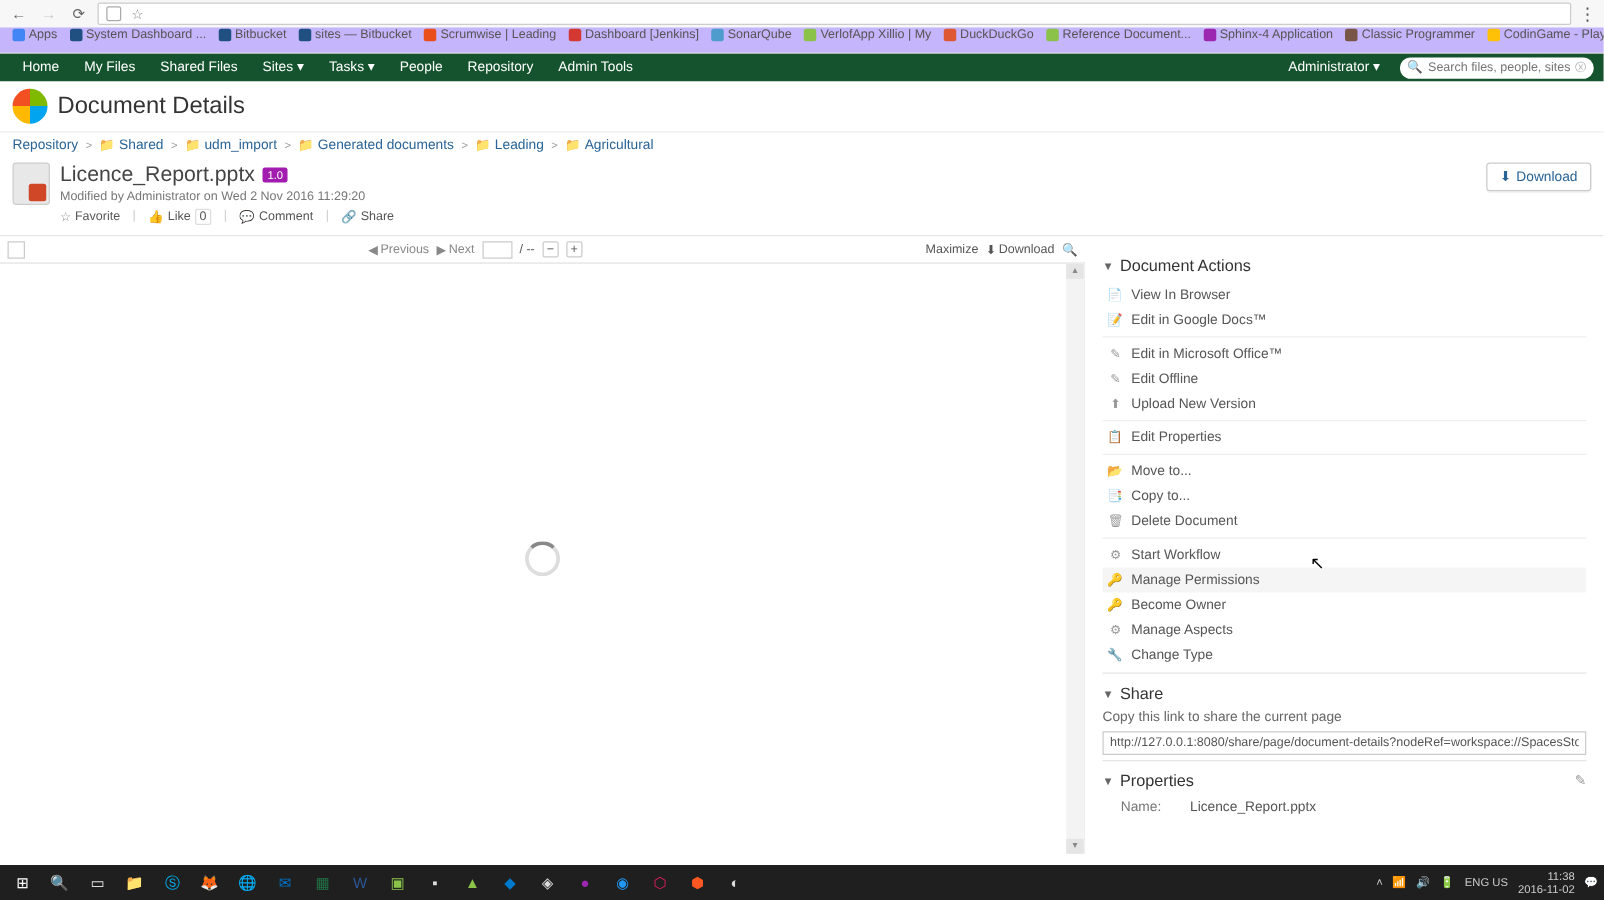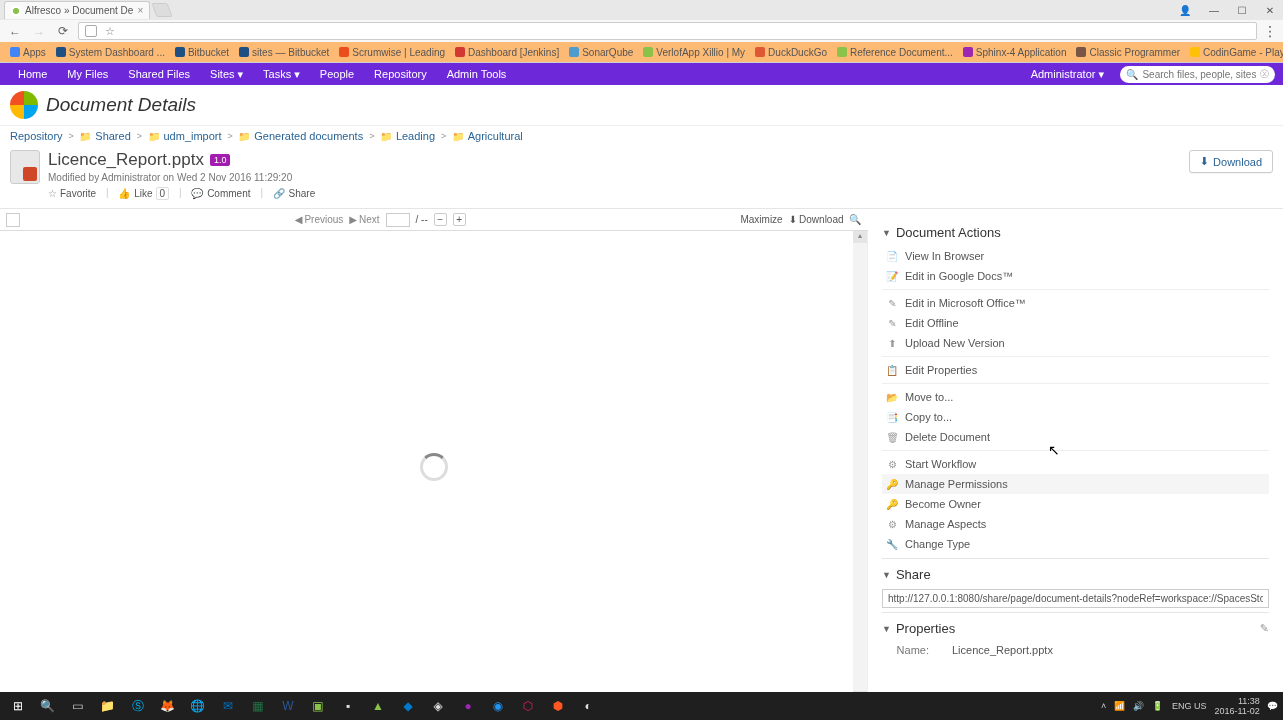--- a/index.html
+++ b/index.html
@@ -15,36 +15,36 @@
 .window-controls { margin-left: auto; display: flex; gap: 2px; }
 .wc { width: 26px; height: 16px; display: flex; align-items: center; justify-content: center; font-size: 10px; color: #555; }
 
 .addr-row { display: flex; align-items: center; height: 22px; padding: 0 6px; gap: 6px; background: #f7f7f7; }
 .nav-btn { width: 18px; height: 18px; display: flex; align-items: center; justify-content: center; font-size: 12px; color: #666; border-radius: 50%; }
 .addr-bar { flex: 1; height: 18px; background: #fff; border: 1px solid #ccc; border-radius: 2px; display: flex; align-items: center; padding: 0 6px; font-size: 11px; color: #555; }
 .addr-icon { width: 12px; height: 12px; border: 1px solid #aaa; border-radius: 2px; margin-right: 4px; }
 .addr-star { color: #888; margin-left: 4px; }
 .menu-dots { font-size: 14px; color: #555; }
 
-.bm-row { display: flex; align-items: center; height: 20px; padding: 0 6px; gap: 2px; background: #fdba74; font-size: 10px; color: #555; overflow: hidden; }
+.bm-row { display: flex; align-items: flex-start; height: 20px; padding: 0 6px; gap: 2px; background: #c4b5fd; font-size: 10px; color: #555; overflow: hidden; }
 .bm { display: flex; align-items: center; gap: 3px; padding: 0 4px; white-space: nowrap; }
 .bm-ico { width: 10px; height: 10px; background: #888; border-radius: 2px; flex-shrink: 0; }
 
 
-.alf-header { background: #6d28d9; height: 22px; display: flex; align-items: center; padding: 0 8px; font-size: 11px; color: #fff; }
+.alf-header { background: #14532d; height: 22px; display: flex; align-items: center; padding: 0 8px; font-size: 11px; color: #fff; }
 .alf-nav { display: flex; gap: 0; }
 .alf-nav-item { padding: 0 10px; line-height: 22px; cursor: pointer; }
 .alf-right { margin-left: auto; display: flex; align-items: center; gap: 6px; }
 .alf-search { background: #fff; border-radius: 10px; height: 17px; width: 155px; display: flex; align-items: center; padding: 0 6px; gap: 4px; }
 .alf-search input { border: none; outline: none; font-size: 10px; color: #888; width: 100%; background: transparent; }
 .alf-search .sico { color: #888; font-size: 10px; }
 .alf-search .xico { color: #aaa; font-size: 9px; }
 
 
-.title-row { display: flex; align-items: center; padding: 6px 10px; gap: 8px; border-bottom: 1px solid #eee; font-style: italic; }
+.title-row { display: flex; align-items: center; padding: 6px 10px; gap: 8px; border-bottom: 1px solid #eee; }
 .alf-logo { width: 28px; height: 28px; border-radius: 50%; background: conic-gradient(#7fba00 0 90deg,#00a4ef 90deg 180deg,#ffb900 180deg 270deg,#f25022 270deg 360deg); }
 .page-title { font-size: 19px; font-weight: 300; color: #333; }
 
 
 .crumbs { display: flex; align-items: center; padding: 4px 10px; font-size: 11px; color: #555; gap: 6px; flex-wrap: wrap; }
 .crumb { color: #2a6496; cursor: pointer; display: flex; align-items: center; gap: 3px; }
 .crumb .fld { color: #aaa; font-size: 10px; }
 .sep { color: #999; font-size: 9px; }
 
 
@@ -109,34 +109,20 @@
 .tb-clock { text-align: right; line-height: 10px; font-size: 9px; }
 
 .content-wrap { height: calc(720px - 28px); overflow: hidden; display: flex; flex-direction: column; }
 </style>
 </head>
 <body>
 
 <div class="content-wrap">
 
 <div class="browser-chrome">
-  <div class="tabs-row">
-    <div class="tab">
-      <span class="favicon"></span>
-      <span>Alfresco » Document De</span>
-      <span class="close">×</span>
-    </div>
-    <div class="newtab"></div>
-    <div class="window-controls">
-      <div class="wc">👤</div>
-      <div class="wc">—</div>
-      <div class="wc">☐</div>
-      <div class="wc">✕</div>
-    </div>
-  </div>
   <div class="addr-row">
     <div class="nav-btn">←</div>
     <div class="nav-btn" style="color:#ccc">→</div>
     <div class="nav-btn">⟳</div>
     <div class="addr-bar">
       <span class="addr-icon"></span>
       <span class="addr-star">☆</span>
     </div>
     <div class="menu-dots">⋮</div>
   </div>
@@ -395,20 +381,21 @@
             <span class="aic">🔧</span>
             <span>Change Type</span>
           </div>
     </div>
 
     <div class="panel">
       <div class="panel-hdr">
             <span class="tw">▼</span>
             <span>Share</span>
           </div>
+      <div class="share-text">Copy this link to share the current page</div>
       <input class="share-input" readonly="" value="http://127.0.0.1:8080/share/page/document-details?nodeRef=workspace://SpacesStore/c34" style="">
     </div>
 
     <div class="panel">
       <div class="panel-hdr">
             <span class="tw">▼</span>
             <span>Properties</span>
             <span class="edit-ic">✎</span>
           </div>
       <div class="prop-row">

